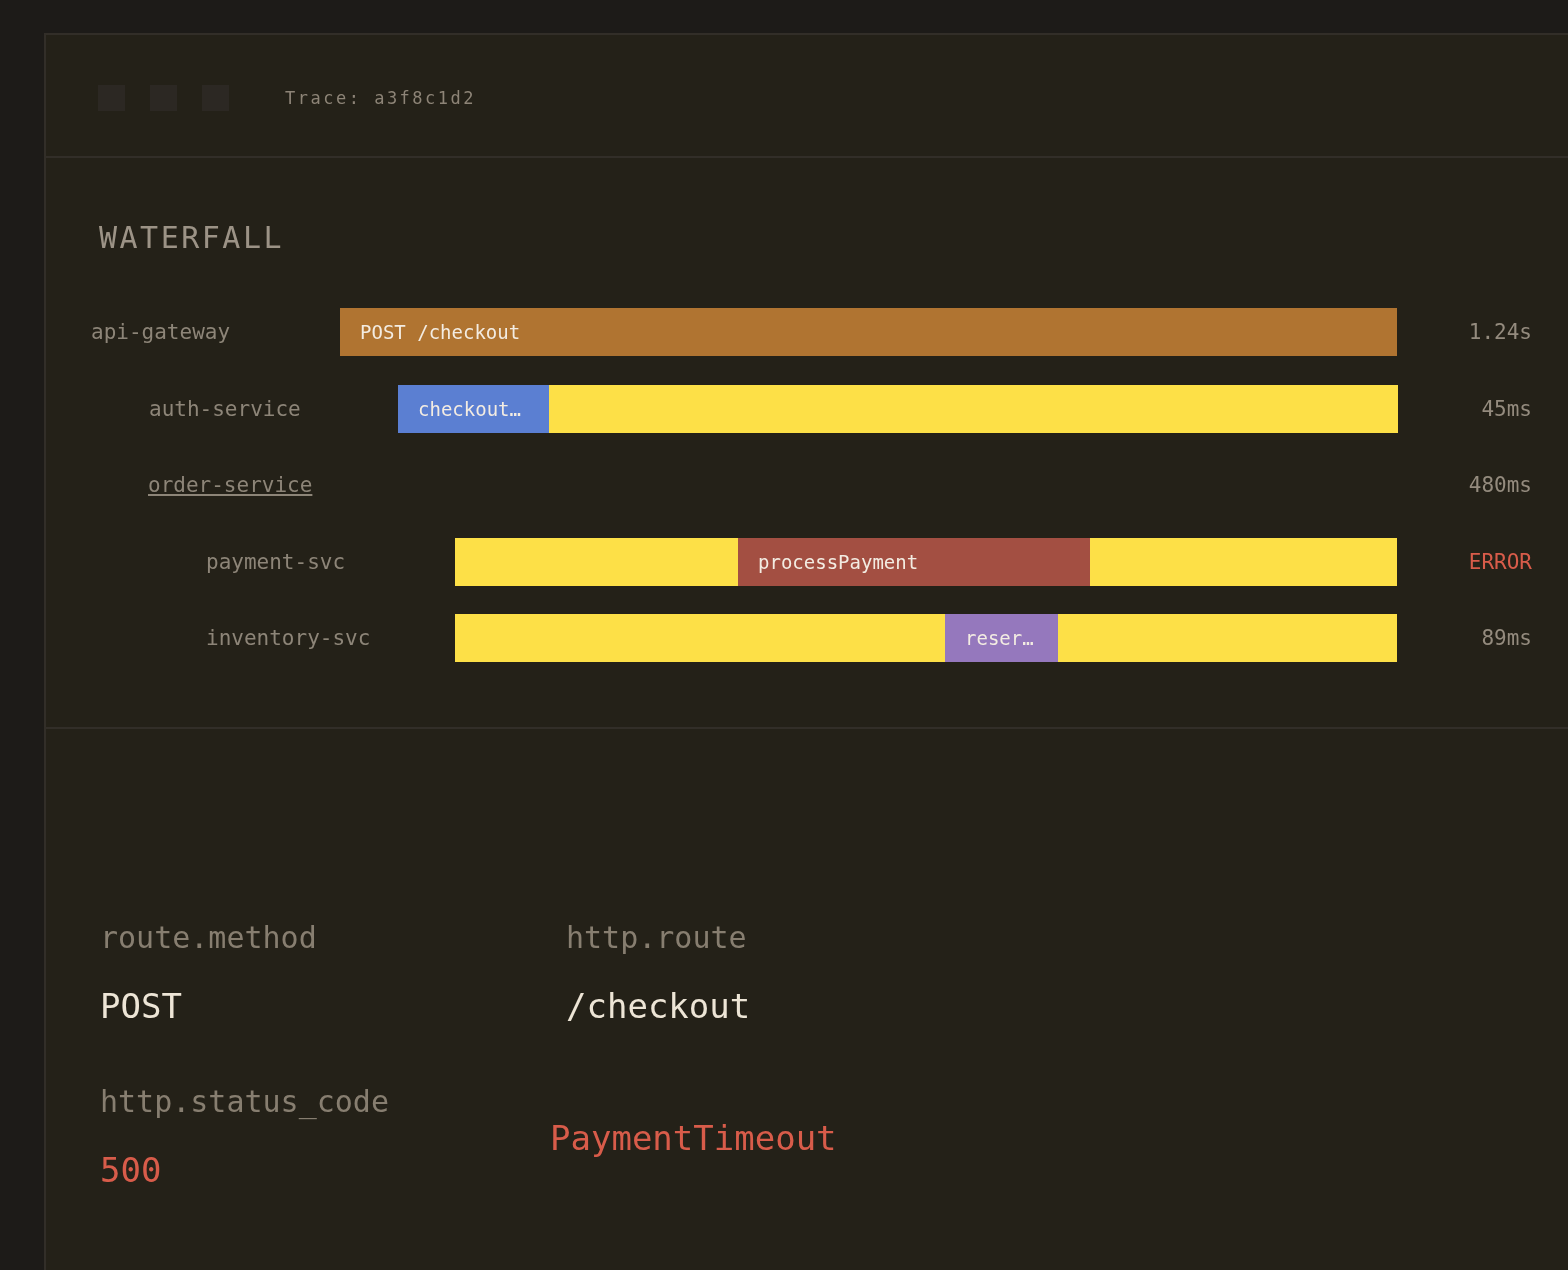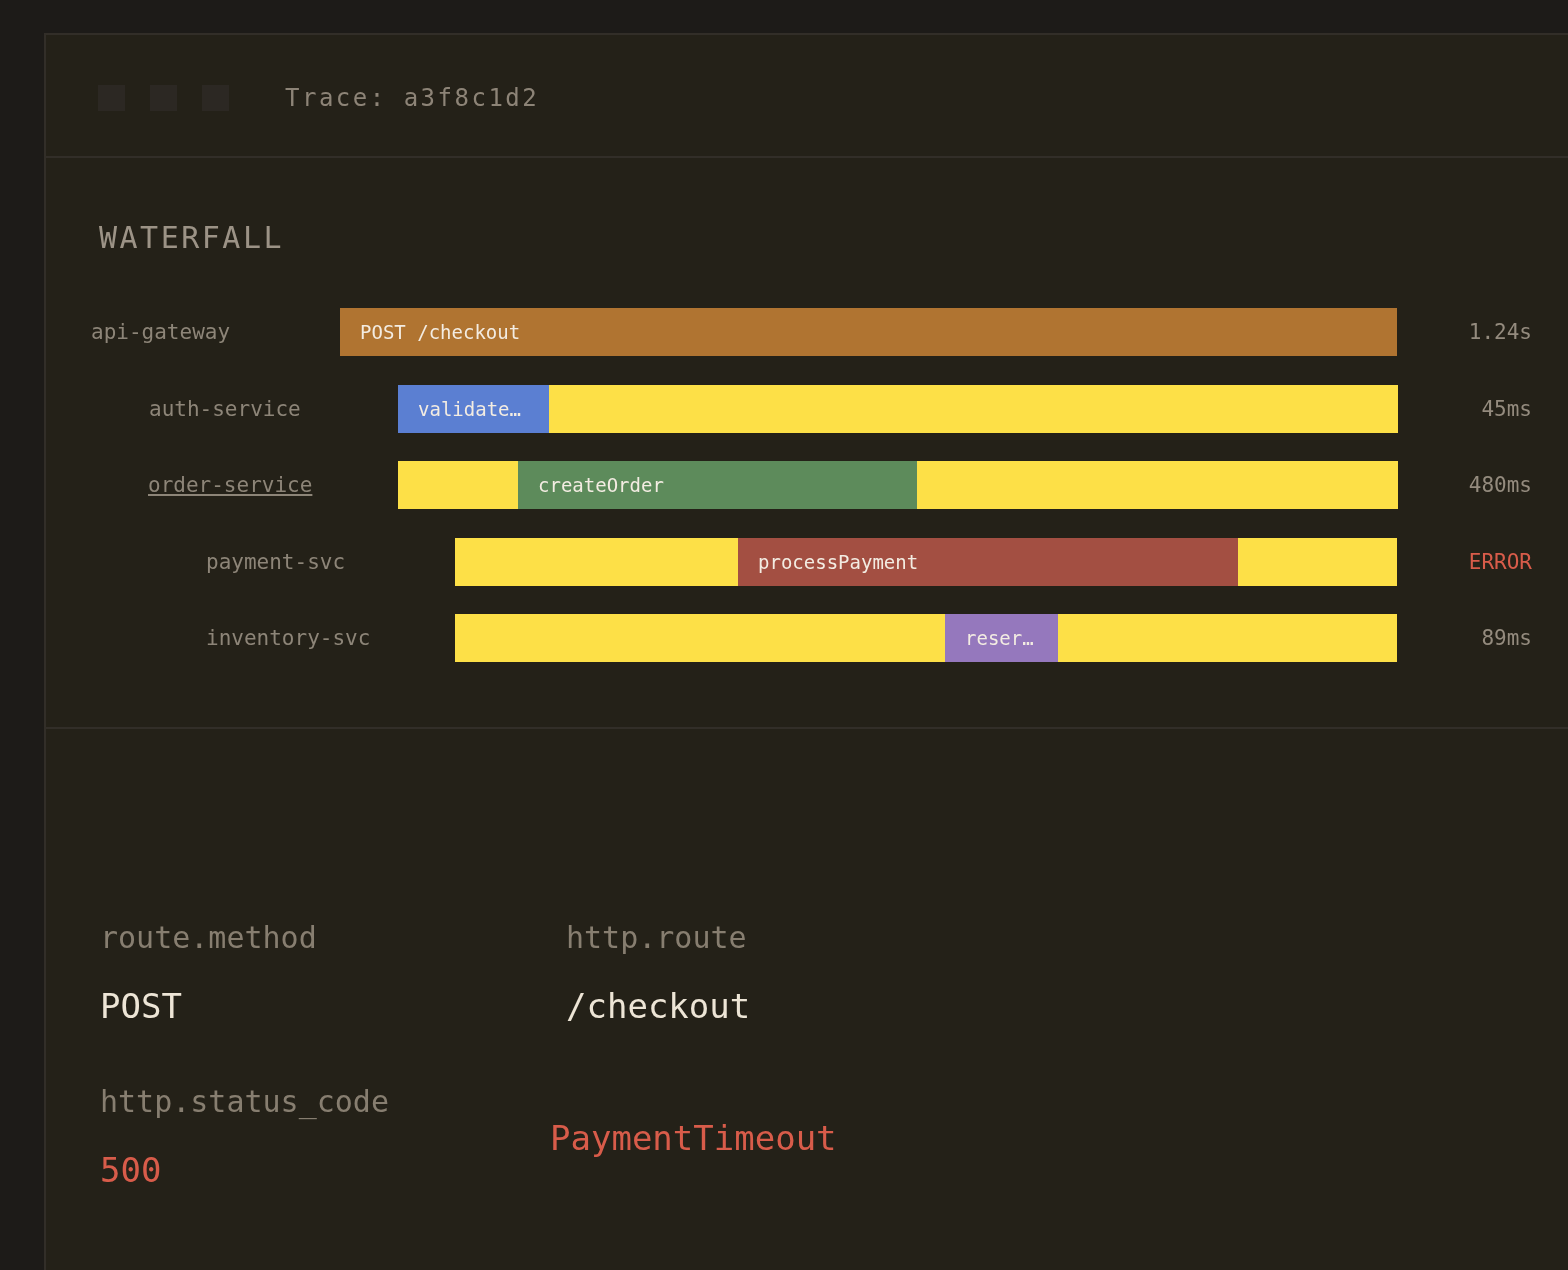--- a/index.html
+++ b/index.html
@@ -18,21 +18,21 @@
   }
   
   .header {
     position:absolute; left:0; top:0; width:100%; height:123px;
     border-bottom:2px solid #322e28;
   }
   .controls { position:absolute; left:52px; top:50px; display:flex; gap:25px; }
   .control-sq { width:27px; height:26px; background:#2c2823; }
   .title {
     position:absolute; left:239px; top:50px;
-    font-size:24px; line-height:26px; letter-spacing:2.5px;
+    font-size:17px; line-height:26px; letter-spacing:2.5px;
     color:#8d8477; white-space:pre;
   }
   
   .section-heading {
     position:absolute; left:53px;
     font-size:30px; line-height:32px; letter-spacing:2.5px;
     color:#9c9386;
   }
   .wf-heading { top:187px; }
   .attr-heading { top:777px; }
@@ -88,40 +88,35 @@
         <span class="wf-bar-label">POST /checkout</span>
       </div>
     </div>
     <span class="wf-duration">1.24s</span>
   </div>
 
   <div class="wf-row" style="top: 350px;">
     <span class="wf-label" style="left: 103px;">auth-service</span>
     <div class="wf-track" style="left: 352px; width: 1000px;">
       <div class="wf-bar" style="left: 0px; width: 151px; background: rgb(91, 127, 210);">
-        <span class="wf-bar-label">validate…</span>
+        <span class="wf-bar-label">checkout…</span>
       </div>
     </div>
     <span class="wf-duration">45ms</span>
   </div>
 
   <div class="wf-row" style="top: 426px;">
     <span class="wf-label" style="left: 102px; text-decoration: underline;">order-service</span>
-    <div class="wf-track" style="left: 352px; width: 1000px;">
-      <div class="wf-bar" style="left: 120px; width: 399px; background: rgb(93, 139, 91);">
-        <span class="wf-bar-label">createOrder</span>
-      </div>
-    </div>
     <span class="wf-duration">480ms</span>
   </div>
 
   <div class="wf-row" style="top: 503px;">
     <span class="wf-label" style="left: 160px;">payment-svc</span>
     <div class="wf-track" style="left: 409px; width: 942px;">
-      <div class="wf-bar" style="left: 283px; width: 500px; background: rgb(163, 79, 66);">
+      <div class="wf-bar" style="left: 283px; width: 352px; background: rgb(163, 79, 66);">
         <span class="wf-bar-label">processPayment</span>
       </div>
     </div>
     <span class="wf-duration error">ERROR</span>
   </div>
 
   <div class="wf-row" style="top: 579px;">
     <span class="wf-label" style="left: 160px;">inventory-svc</span>
     <div class="wf-track" style="left: 409px; width: 942px;">
       <div class="wf-bar" style="left: 490px; width: 113px; background: rgb(149, 120, 189);">

